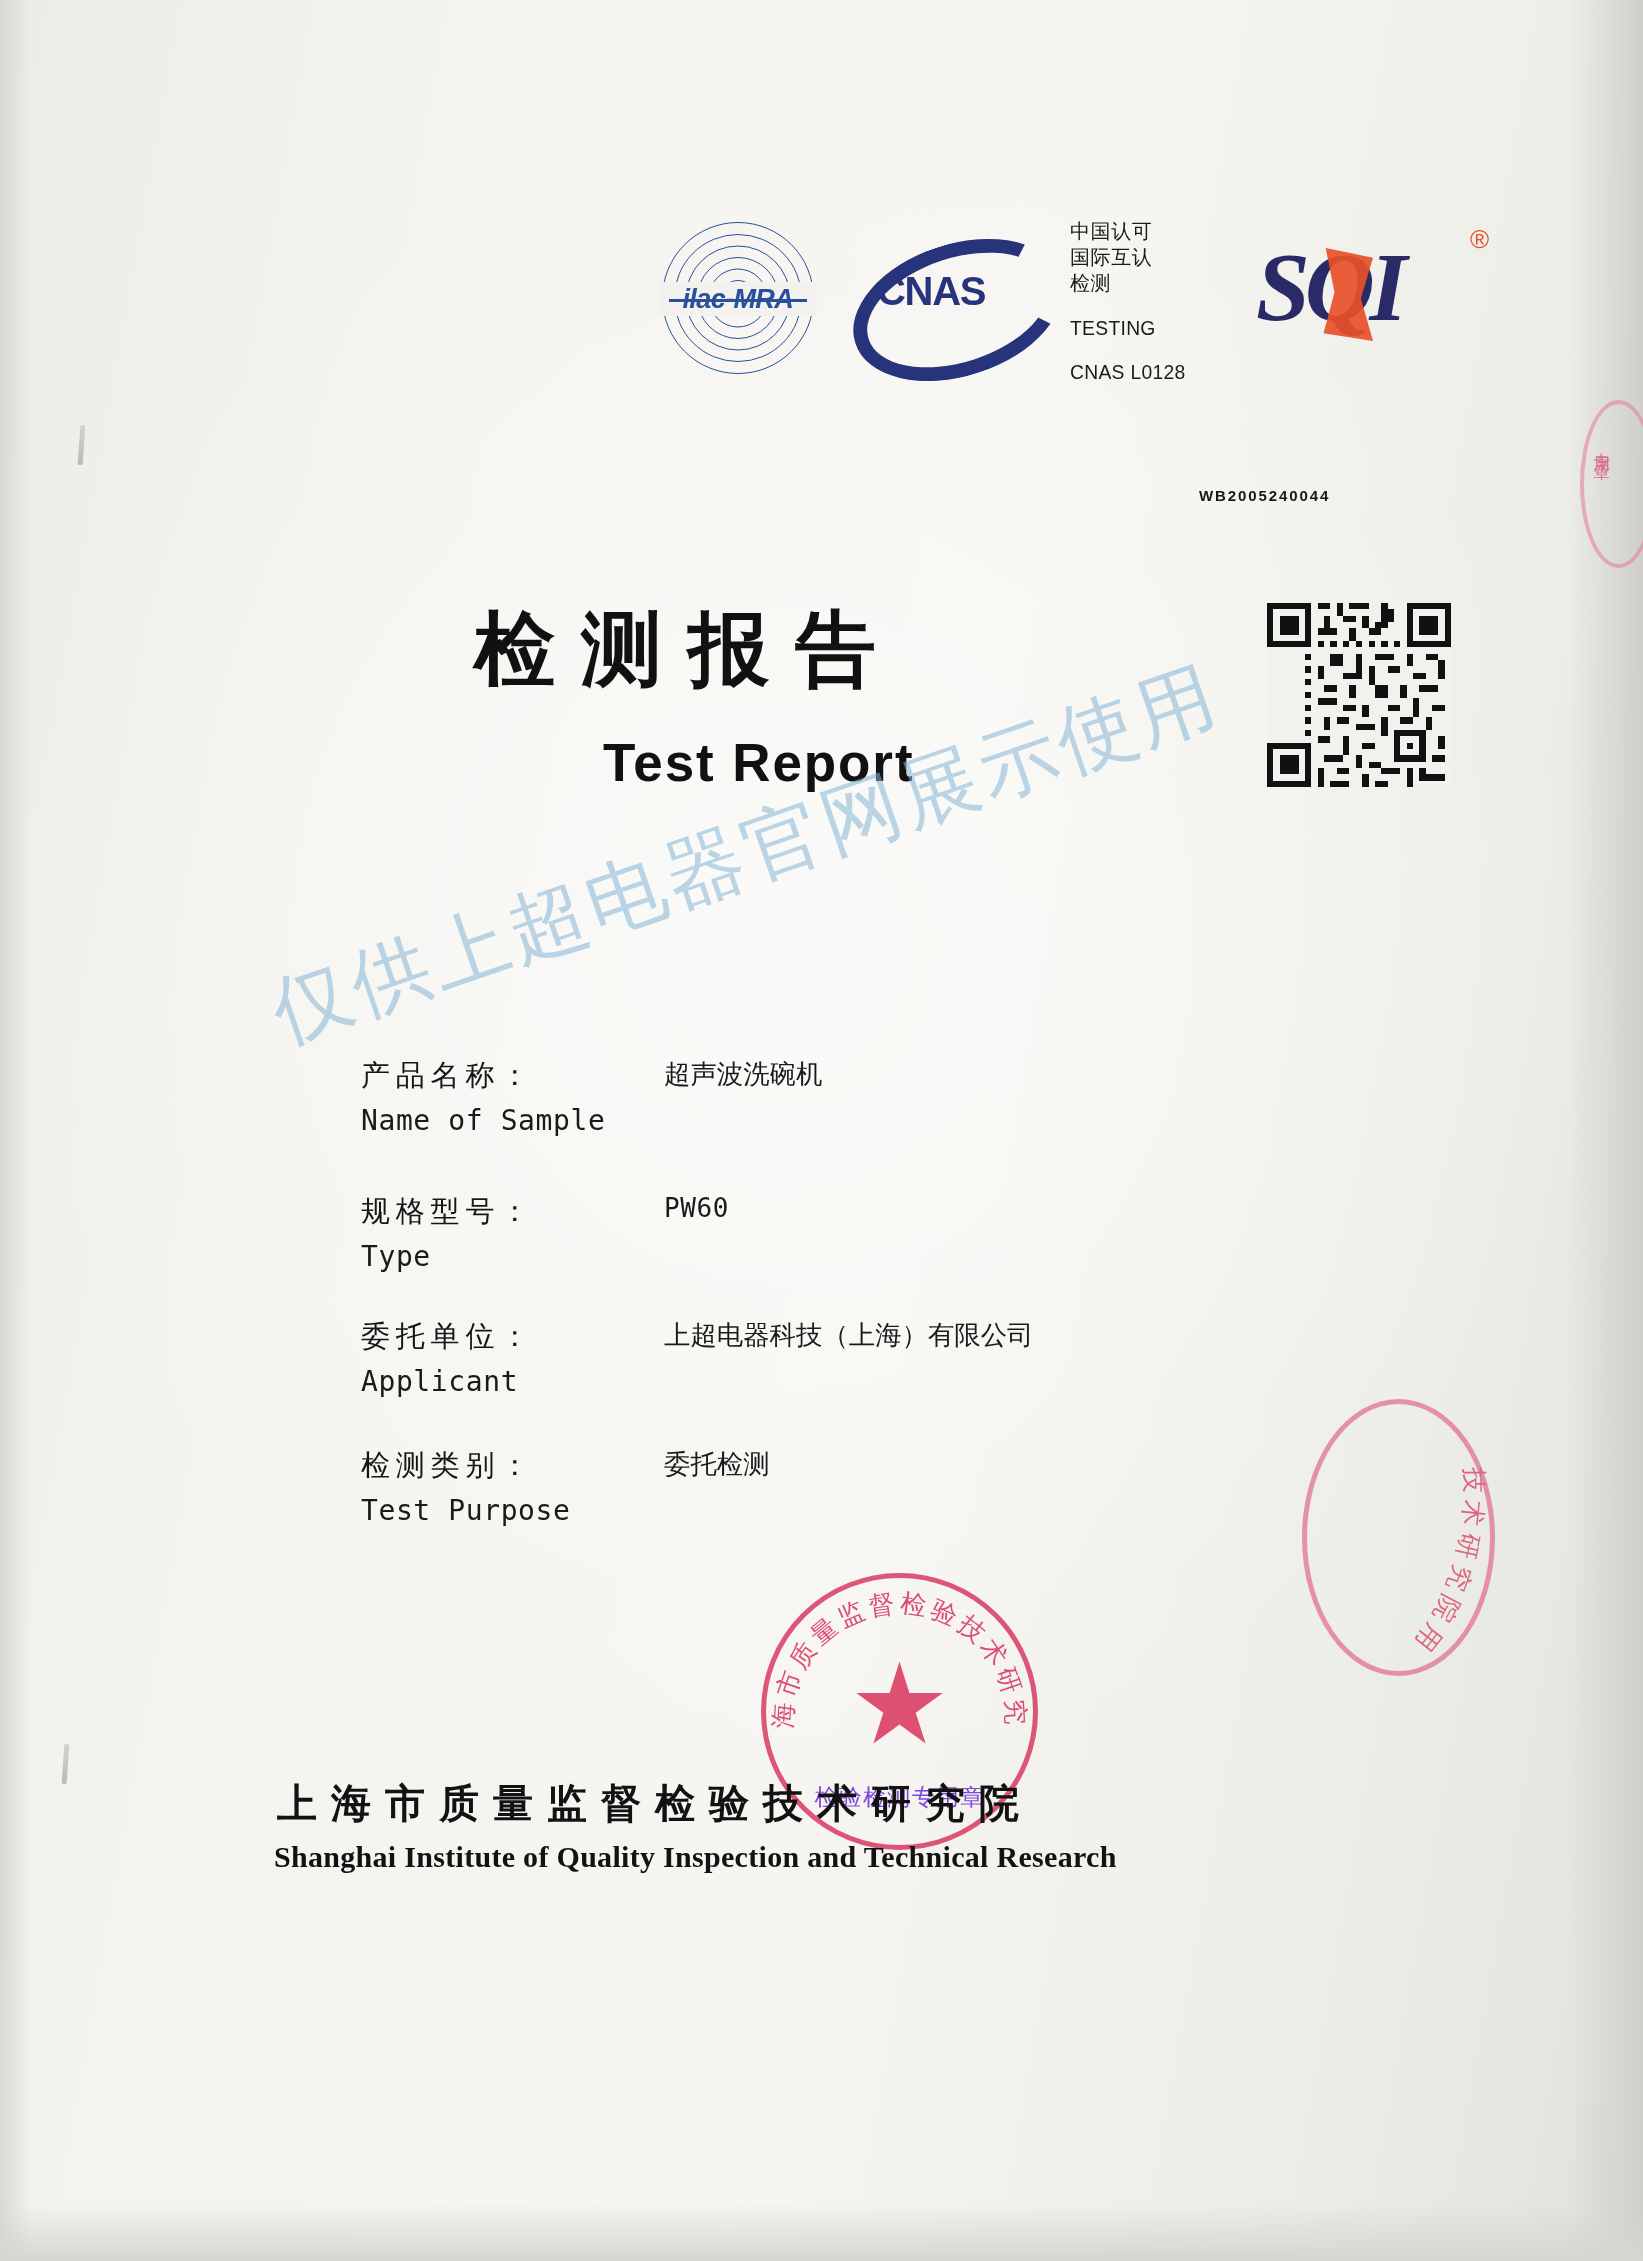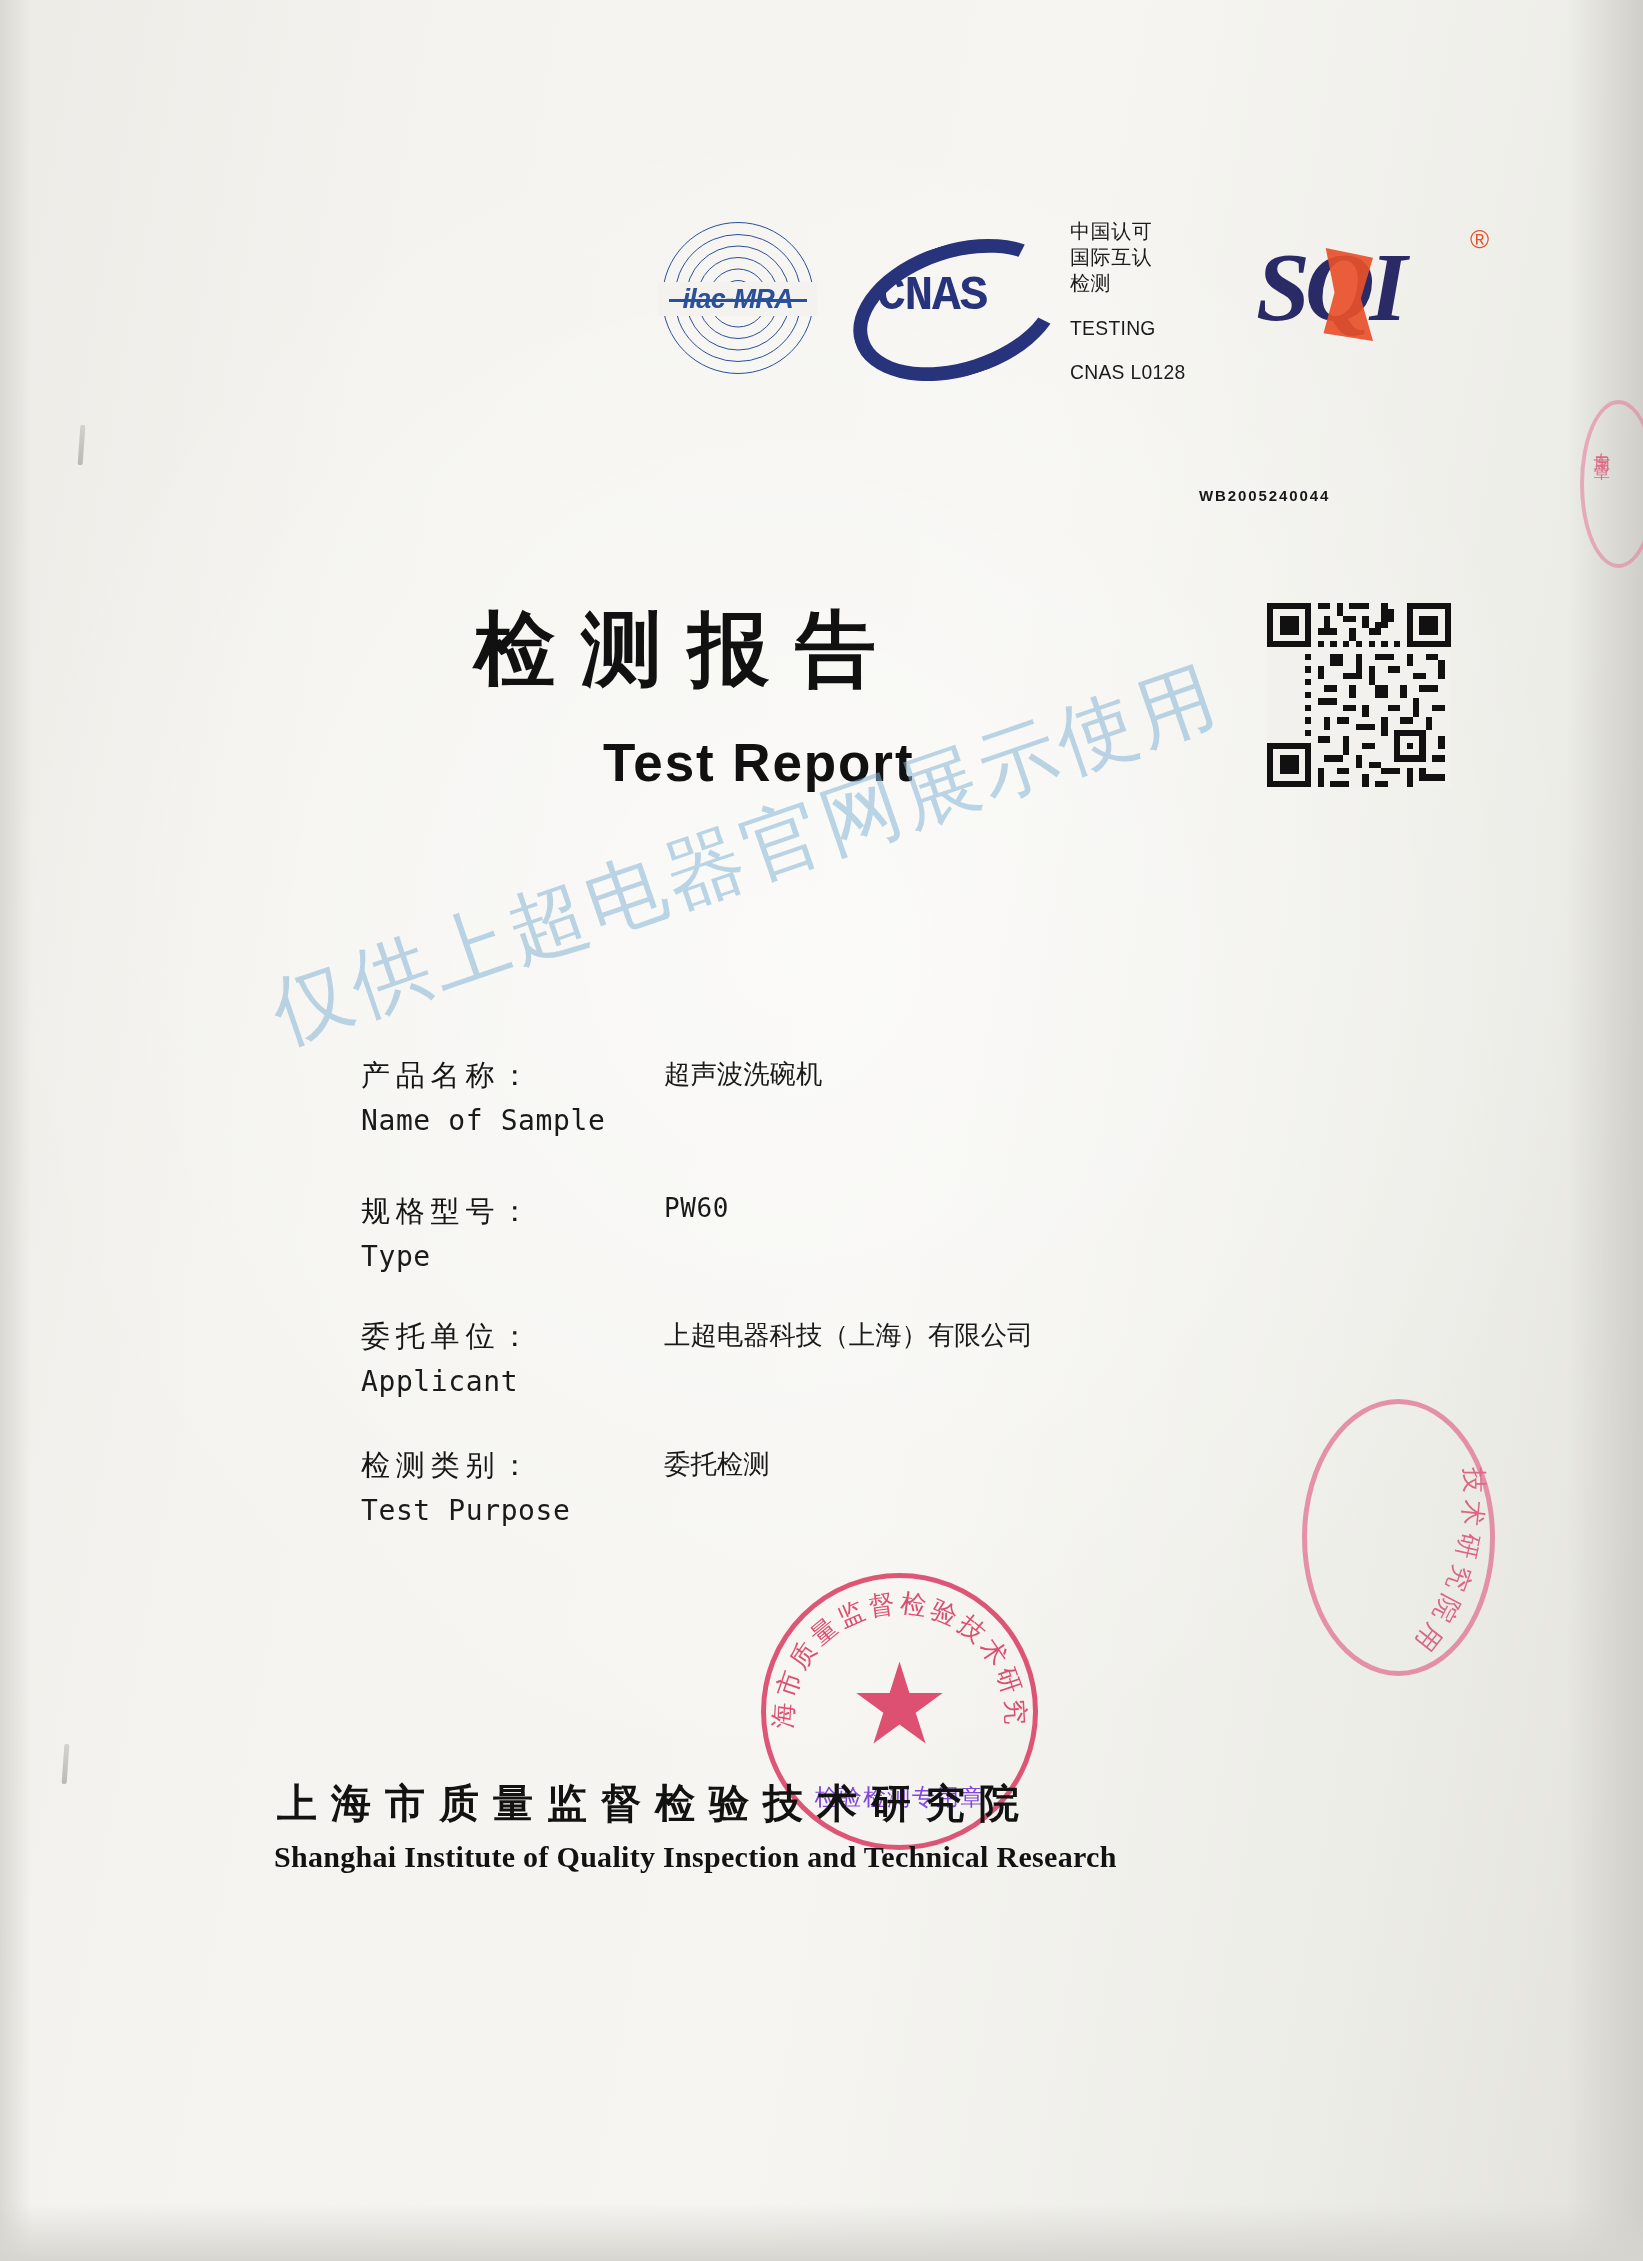--- a/index.html
+++ b/index.html
@@ -116,23 +116,23 @@
     left: 0; top: 11.6px;
     width: 188px; height: 104px;
     border: 14px solid #27337a;
     border-radius: 50%;
     border-right-color: transparent;
     transform: rotate(-18deg);
   }
   #cnas-text {
     position: absolute;
     left: 27px; top: 37px;
-    font-family: Liberation Mono, monospace;
-    font-weight: bold;
-    font-size: 48px;
+    font-family: Liberation Sans, sans-serif;
+    font-weight: bold;
+    font-size: 40px;
     color: #27337a;
     letter-spacing: -1.3px;
   }
 
   
   #cnas-textblock {
     position: absolute;
     left: 413px; top: 11.6px;
     width: 161px;
     line-height: 1.32;

